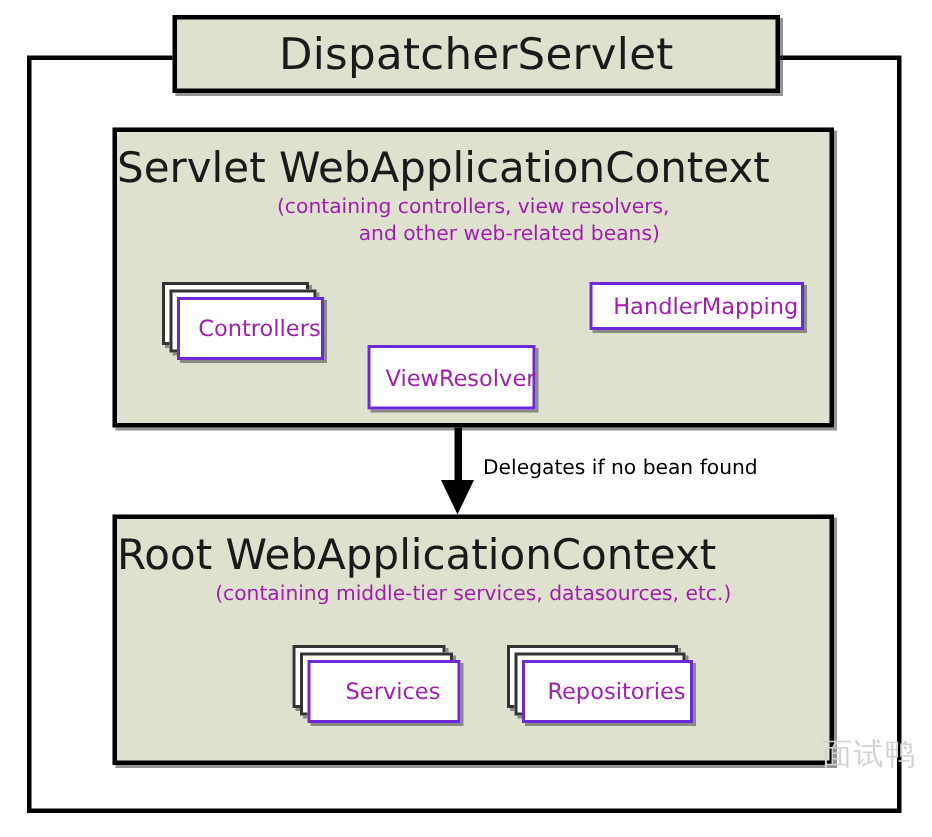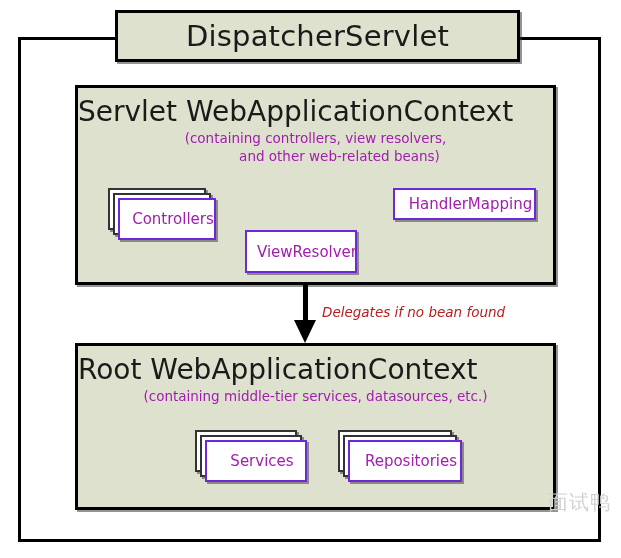--- a/index.html
+++ b/index.html
@@ -137,23 +137,22 @@
     height: 0;
     border-left: 11px solid transparent;
     border-right: 11px solid transparent;
     border-top: 23px solid #000000;
   }
   .arrow-label {
     position: absolute;
     left: 322px;
     top: 304px;
     font-size: 13.5px;
-    color: #b91c1c;
-    white-space: nowrap;
-    font-style: italic;
+    color: #000000;
+    white-space: nowrap;
   }
 
   
   .watermark-cn {
     position: absolute;
     right: 10px;
     top: 489px;
     font-size: 20px;
     color: #d2d2d2;
     letter-spacing: 1px;

